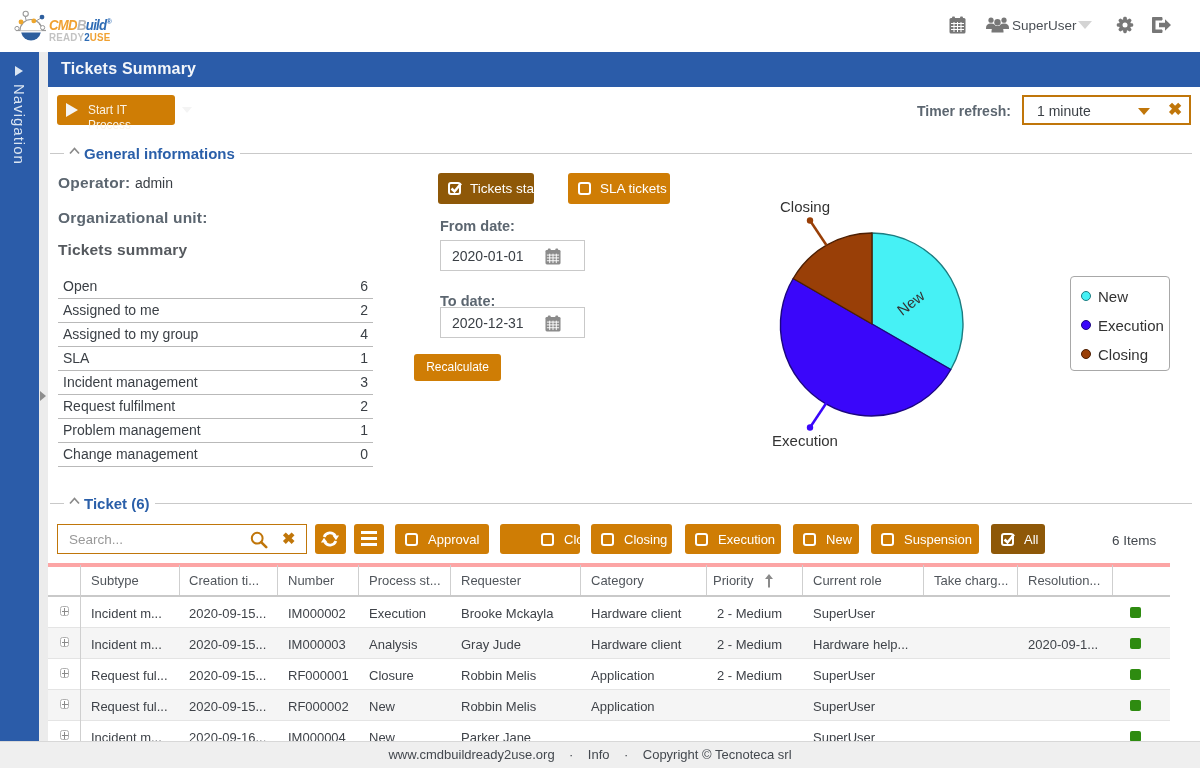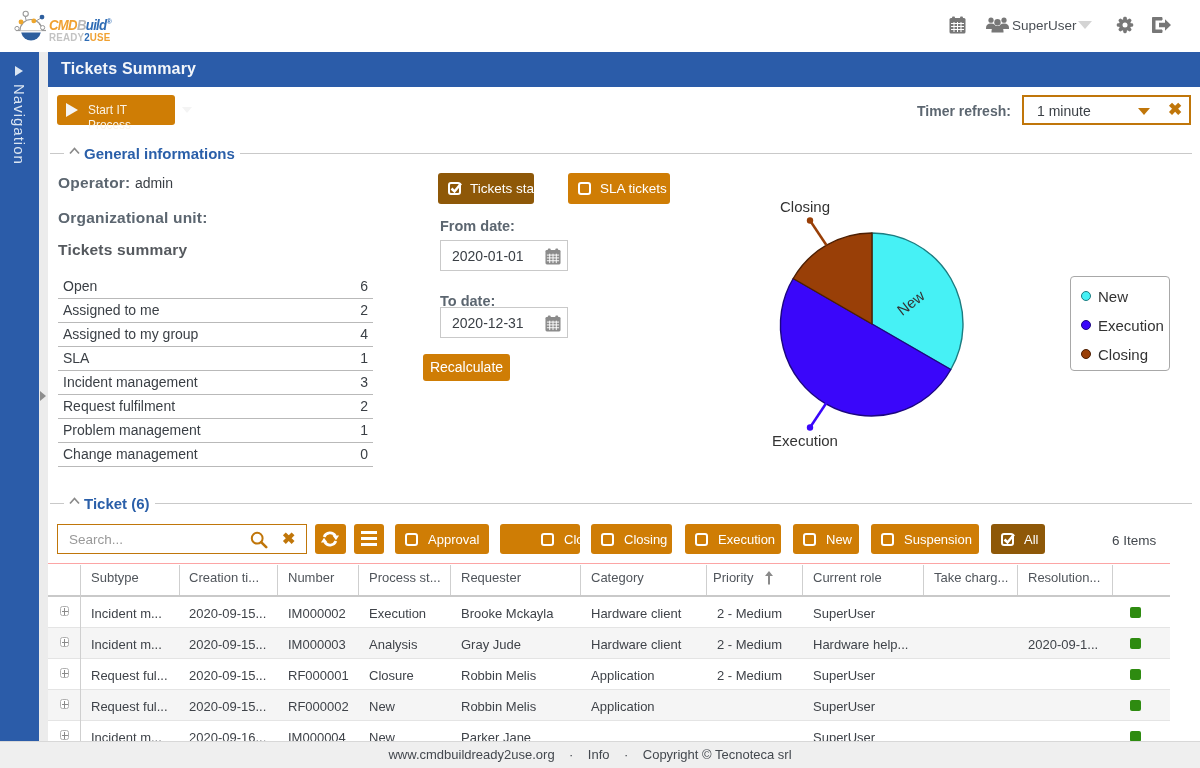--- a/index.html
+++ b/index.html
@@ -49,35 +49,35 @@
 .blbl2 { font-weight:700; color:#5c6670; font-size:15.5px; letter-spacing:0.2px; }
 .val { color:#3a3f45; font-size:14px; }
 #sumtbl { left:58px; top:275px; width:315px; }
 #sumtbl .r { height:24px; border-bottom:1px solid #b9b9b9; font-size:14px; color:#3a3f45; position:relative; }
 #sumtbl .r .n { position:absolute; left:5px; top:3px; }
 #sumtbl .r .v { position:absolute; right:5px; top:3px; }
 
 
 .tgl { height:31px; border-radius:3px; color:#fff; font-size:13.5px; white-space:nowrap;
   display:flex; align-items:center; padding-left:10px; gap:9px; }
-#datein1,#datein2 { width:128px; height:31px; border:1px solid #c9c9c9; }
+#datein1,#datein2 { width:145px; height:31px; border:1px solid #c9c9c9; }
 .din { position:absolute; left:11px; top:7px; font-size:14px; color:#3a3f45; }
 
 
 #searchbox { left:57px; top:524px; width:250px; height:30px; border:1px solid #c0760a; }
 #searchbox .ph { position:absolute; left:11px; top:7px; color:#999; font-size:13.5px; }
 .sqbtn { width:31px; height:30px; background:#cf7d05; border-radius:3px; }
 .fbtn { height:30px; top:524px; border-radius:3px; color:#fff; font-size:13px;
   display:flex; align-items:center; padding-left:10px; gap:10px; position:absolute; background:#cf7d05; white-space:nowrap; }
 .fbtn .cb { width:13px; height:13px; }
 
 
 #grid { left:48px; top:563px; width:1122px; height:178px; }
 .hline { position:absolute; background:#cfcfcf; width:1px; }
-#ghead { position:absolute; left:0; top:0px; width:1122px; height:34px; border-top:1px solid #fca5a5; border-bottom:2px solid #c9c9c9; background:#fff; }
+#ghead { position:absolute; left:0; top:0px; width:1122px; height:34px; border-top:4px solid #fca5a5; border-bottom:2px solid #c9c9c9; background:#fff; }
 .hcell { position:absolute; top:5.5px; font-size:13px; color:#50555b; }
 .grow { position:absolute; left:0; width:1122px; height:31px; border-bottom:1px solid #e4e4e4; background:#fff; }
 .grow.alt { background:#f5f5f5; }
 .gcell { position:absolute; top:8.5px; font-size:13px; color:#3f4349; white-space:nowrap; }
 .plus { position:absolute; left:12px; top:9px; width:9px; height:10px; border:1px solid #b0b0b0; border-radius:2.5px; background:#fff; }
 .plus:before { content:""; position:absolute; left:0.5px; top:3.6px; width:6px; height:1.2px; background:#8a8a8a; }
 .plus:after { content:""; position:absolute; left:2.9px; top:0.6px; width:1.2px; height:7px; background:#8a8a8a; }
 .gsq { position:absolute; left:1082px; top:10px; width:11px; height:11px; background:#2e8b10; border-radius:2px; }
 
 
@@ -264,21 +264,21 @@
       <g stroke="#fff" stroke-width="1">
         <line x1="2" y1="7.5" x2="15" y2="7.5"></line>
           <line x1="2" y1="10.5" x2="15" y2="10.5"></line>
         <line x1="2" y1="13.5" x2="15" y2="13.5"></line>
         <line x1="5" y1="6" x2="5" y2="16"></line>
           <line x1="8.5" y1="6" x2="8.5" y2="16"></line>
           <line x1="12" y1="6" x2="12" y2="16"></line>
       </g>
     </svg>
   </div>
-  <div class="abs" style="left:423px;top:354px;width:87px;height:27px;background:#cf7d05;border-radius:3px;color:#fff;font-size:14px;text-align:center;line-height:26px;">Recalculate</div>
+  <div class="abs" style="left:414px;top:354px;width:87px;height:27px;background:#cf7d05;border-radius:3px;color:#fff;font-size:12px;text-align:center;line-height:26px;">Recalculate</div>
 
   <svg class="abs" style="left:760px;top:190px;" width="220" height="270" viewBox="760 190 220 270">
     <g stroke-linejoin="round">
       <path d="M 872 324 L 872 233 A 91 91 0 0 1 950.8 369.5 Z" fill="#46f1f5" stroke="#1d7c80" stroke-width="1.4"></path>
       <path d="M 872 324 L 950.8 369.5 A 91 91 0 1 1 793.2 278.5 Z" fill="#3a06fa" stroke="#1c0680" stroke-width="1.4"></path>
       <path d="M 872 324 L 793.2 278.5 A 91 91 0 0 1 872 233 Z" fill="#993f07" stroke="#4d1f03" stroke-width="1.4"></path>
     </g>
     <line x1="826.5" y1="245.2" x2="810" y2="220.5" stroke="#993f07" stroke-width="2.5"></line>
     <circle cx="810" cy="220.5" r="3.2" fill="#993f07"></circle>
     <text x="805" y="212" font-size="15" fill="#333" text-anchor="middle" font-family="Liberation Sans, sans-serif">Closing</text>

